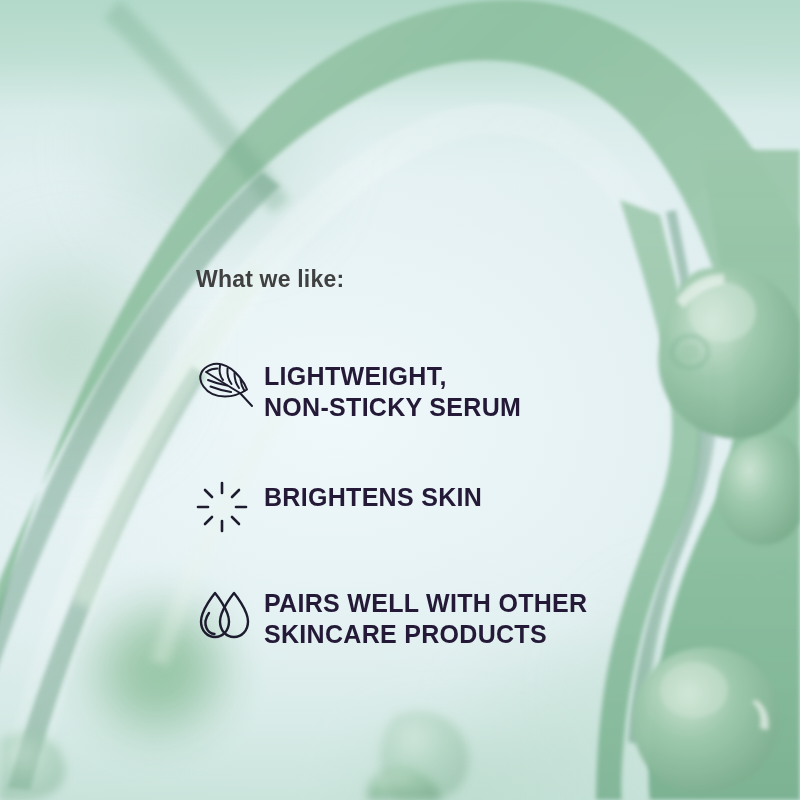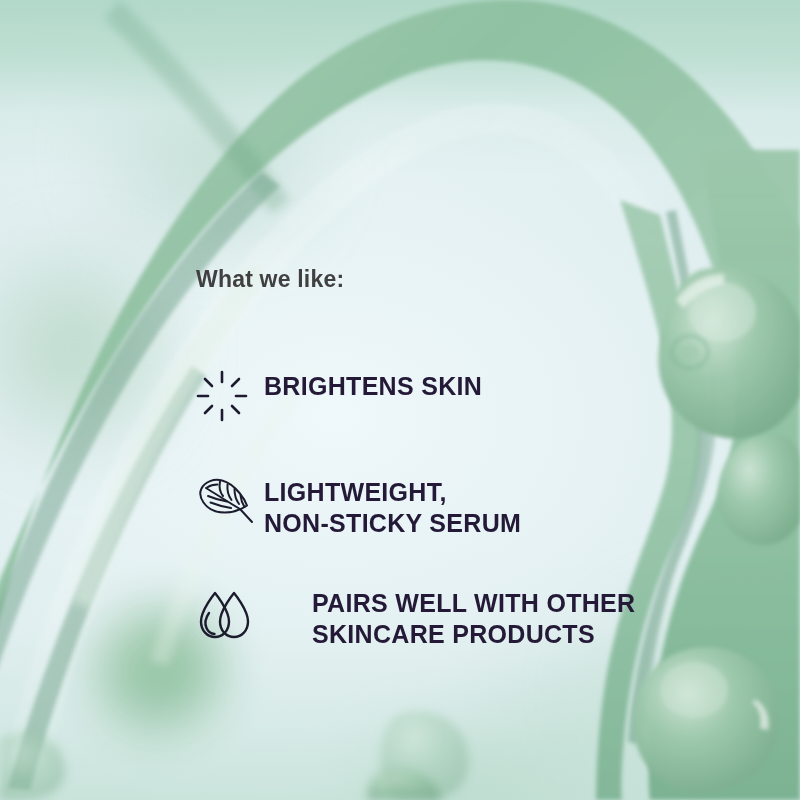--- a/index.html
+++ b/index.html
@@ -116,21 +116,21 @@
     color: #241a38;
     padding-top: 4px;
     white-space: pre-line;
   }
 
   
   .feature.row-1 .feature-icon { margin-top: -2px; }
   .feature.row-2 { margin-top: 6px; }
   .feature.row-2 .feature-text { padding-top: 14px; }
   .feature.row-2 .feature-icon { margin-top: 8px; }
-  .feature.row-3 { margin-top: 10px; gap: 48px; }
+  .feature.row-3 { margin-top: 10px; }
   .feature.row-3 .feature-icon { margin-top: 2px; }
 </style>
 </head>
 <body>
 
 <div id="stage">
 
   <div class="bg-layer bg-base"></div>
   <div class="bokeh b4"></div>
   <div class="bokeh b2"></div>
@@ -296,69 +296,69 @@
                C 222 146, 164 78, 104 18 Z" fill="#6ea585"></path>
     </g>
   </svg>
 
   <div class="content">
 
     <div class="heading">What we like:</div>
 
     <ul class="feature-list">
 
+      <li class="feature row-1">
+        <span class="feature-icon">
+          <svg width="62" height="54" viewBox="0 0 62 54">
+            <g fill="none" stroke="#1d1b2e" stroke-width="2" stroke-linecap="round" stroke-linejoin="round">
+
+              <path d="M5.5 13.5
+                       C 9 6.5, 18 3.5, 26 5.5
+                       C 33 7.2, 38.5 12, 43.5 18
+                       C 47 22.2, 49.5 26.5, 51 30.5
+                       C 45 34.5, 37 37.5, 29 37.5
+                       C 20 37.5, 12 34, 7.5 27.5
+                       C 4.2 22.8, 3.6 17.2, 5.5 13.5 Z"></path>
+
+              <path d="M 10 13 C 20 19, 32 27, 44 34 L 56 47"></path>
+
+              <path d="M 24 6.5 C 23 12, 24 17.5, 27 21"></path>
+              <path d="M 31.5 9.5 C 31 15, 32.5 21, 35.5 25"></path>
+              <path d="M 38.5 14 C 38.5 19.5, 40 25, 43 29"></path>
+              <path d="M 44.5 20.5 C 45 25, 46.5 29, 48.5 32"></path>
+
+              <path d="M 12 21 C 18 23.5, 25 25.5, 31 26.5"></path>
+              <path d="M 14.5 27.5 C 21 30, 28 32, 35 33"></path>
+
+              <path d="M 11 12.5 C 14 10.5, 18 9.5, 21.5 9.5"></path>
+            </g>
+          </svg>
+        </span>
+        <span class="feature-text">LIGHTWEIGHT,
+NON-STICKY SERUM</span>
+      </li>
+
       <li class="feature row-2">
         <span class="feature-icon">
           <svg width="52" height="52" viewBox="0 0 52 52">
             <g stroke="#1d1b2e" stroke-width="2.6" stroke-linecap="round">
               <line x1="26" y1="2" x2="26" y2="12"></line>
               <line x1="26" y1="40" x2="26" y2="50"></line>
               <line x1="2" y1="26" x2="12" y2="26"></line>
               <line x1="40" y1="26" x2="50" y2="26"></line>
               <line x1="9" y1="9" x2="16" y2="16"></line>
               <line x1="36" y1="36" x2="43" y2="43"></line>
               <line x1="43" y1="9" x2="36" y2="16"></line>
               <line x1="16" y1="36" x2="9" y2="43"></line>
             </g>
           </svg>
         </span>
         <span class="feature-text">BRIGHTENS SKIN</span>
       </li>
 
-      <li class="feature row-1">
-        <span class="feature-icon">
-          <svg width="62" height="54" viewBox="0 0 62 54">
-            <g fill="none" stroke="#1d1b2e" stroke-width="2" stroke-linecap="round" stroke-linejoin="round">
-
-              <path d="M5.5 13.5
-                       C 9 6.5, 18 3.5, 26 5.5
-                       C 33 7.2, 38.5 12, 43.5 18
-                       C 47 22.2, 49.5 26.5, 51 30.5
-                       C 45 34.5, 37 37.5, 29 37.5
-                       C 20 37.5, 12 34, 7.5 27.5
-                       C 4.2 22.8, 3.6 17.2, 5.5 13.5 Z"></path>
-
-              <path d="M 10 13 C 20 19, 32 27, 44 34 L 56 47"></path>
-
-              <path d="M 24 6.5 C 23 12, 24 17.5, 27 21"></path>
-              <path d="M 31.5 9.5 C 31 15, 32.5 21, 35.5 25"></path>
-              <path d="M 38.5 14 C 38.5 19.5, 40 25, 43 29"></path>
-              <path d="M 44.5 20.5 C 45 25, 46.5 29, 48.5 32"></path>
-
-              <path d="M 12 21 C 18 23.5, 25 25.5, 31 26.5"></path>
-              <path d="M 14.5 27.5 C 21 30, 28 32, 35 33"></path>
-
-              <path d="M 11 12.5 C 14 10.5, 18 9.5, 21.5 9.5"></path>
-            </g>
-          </svg>
-        </span>
-        <span class="feature-text">LIGHTWEIGHT,
-NON-STICKY SERUM</span>
-      </li>
-
       <li class="feature row-3">
         <span class="feature-icon">
           <svg width="60" height="56" viewBox="0 0 60 56">
             <g fill="none" stroke="#1d1b2e" stroke-width="2.4" stroke-linecap="round" stroke-linejoin="round">
 
               <path d="M 19 4
                        C 19 4, 33 21, 33 32.5
                        C 33 41.5, 26.8 48, 19 48
                        C 11.2 48, 5 41.5, 5 32.5
                        C 5 21, 19 4, 19 4 Z"></path>

